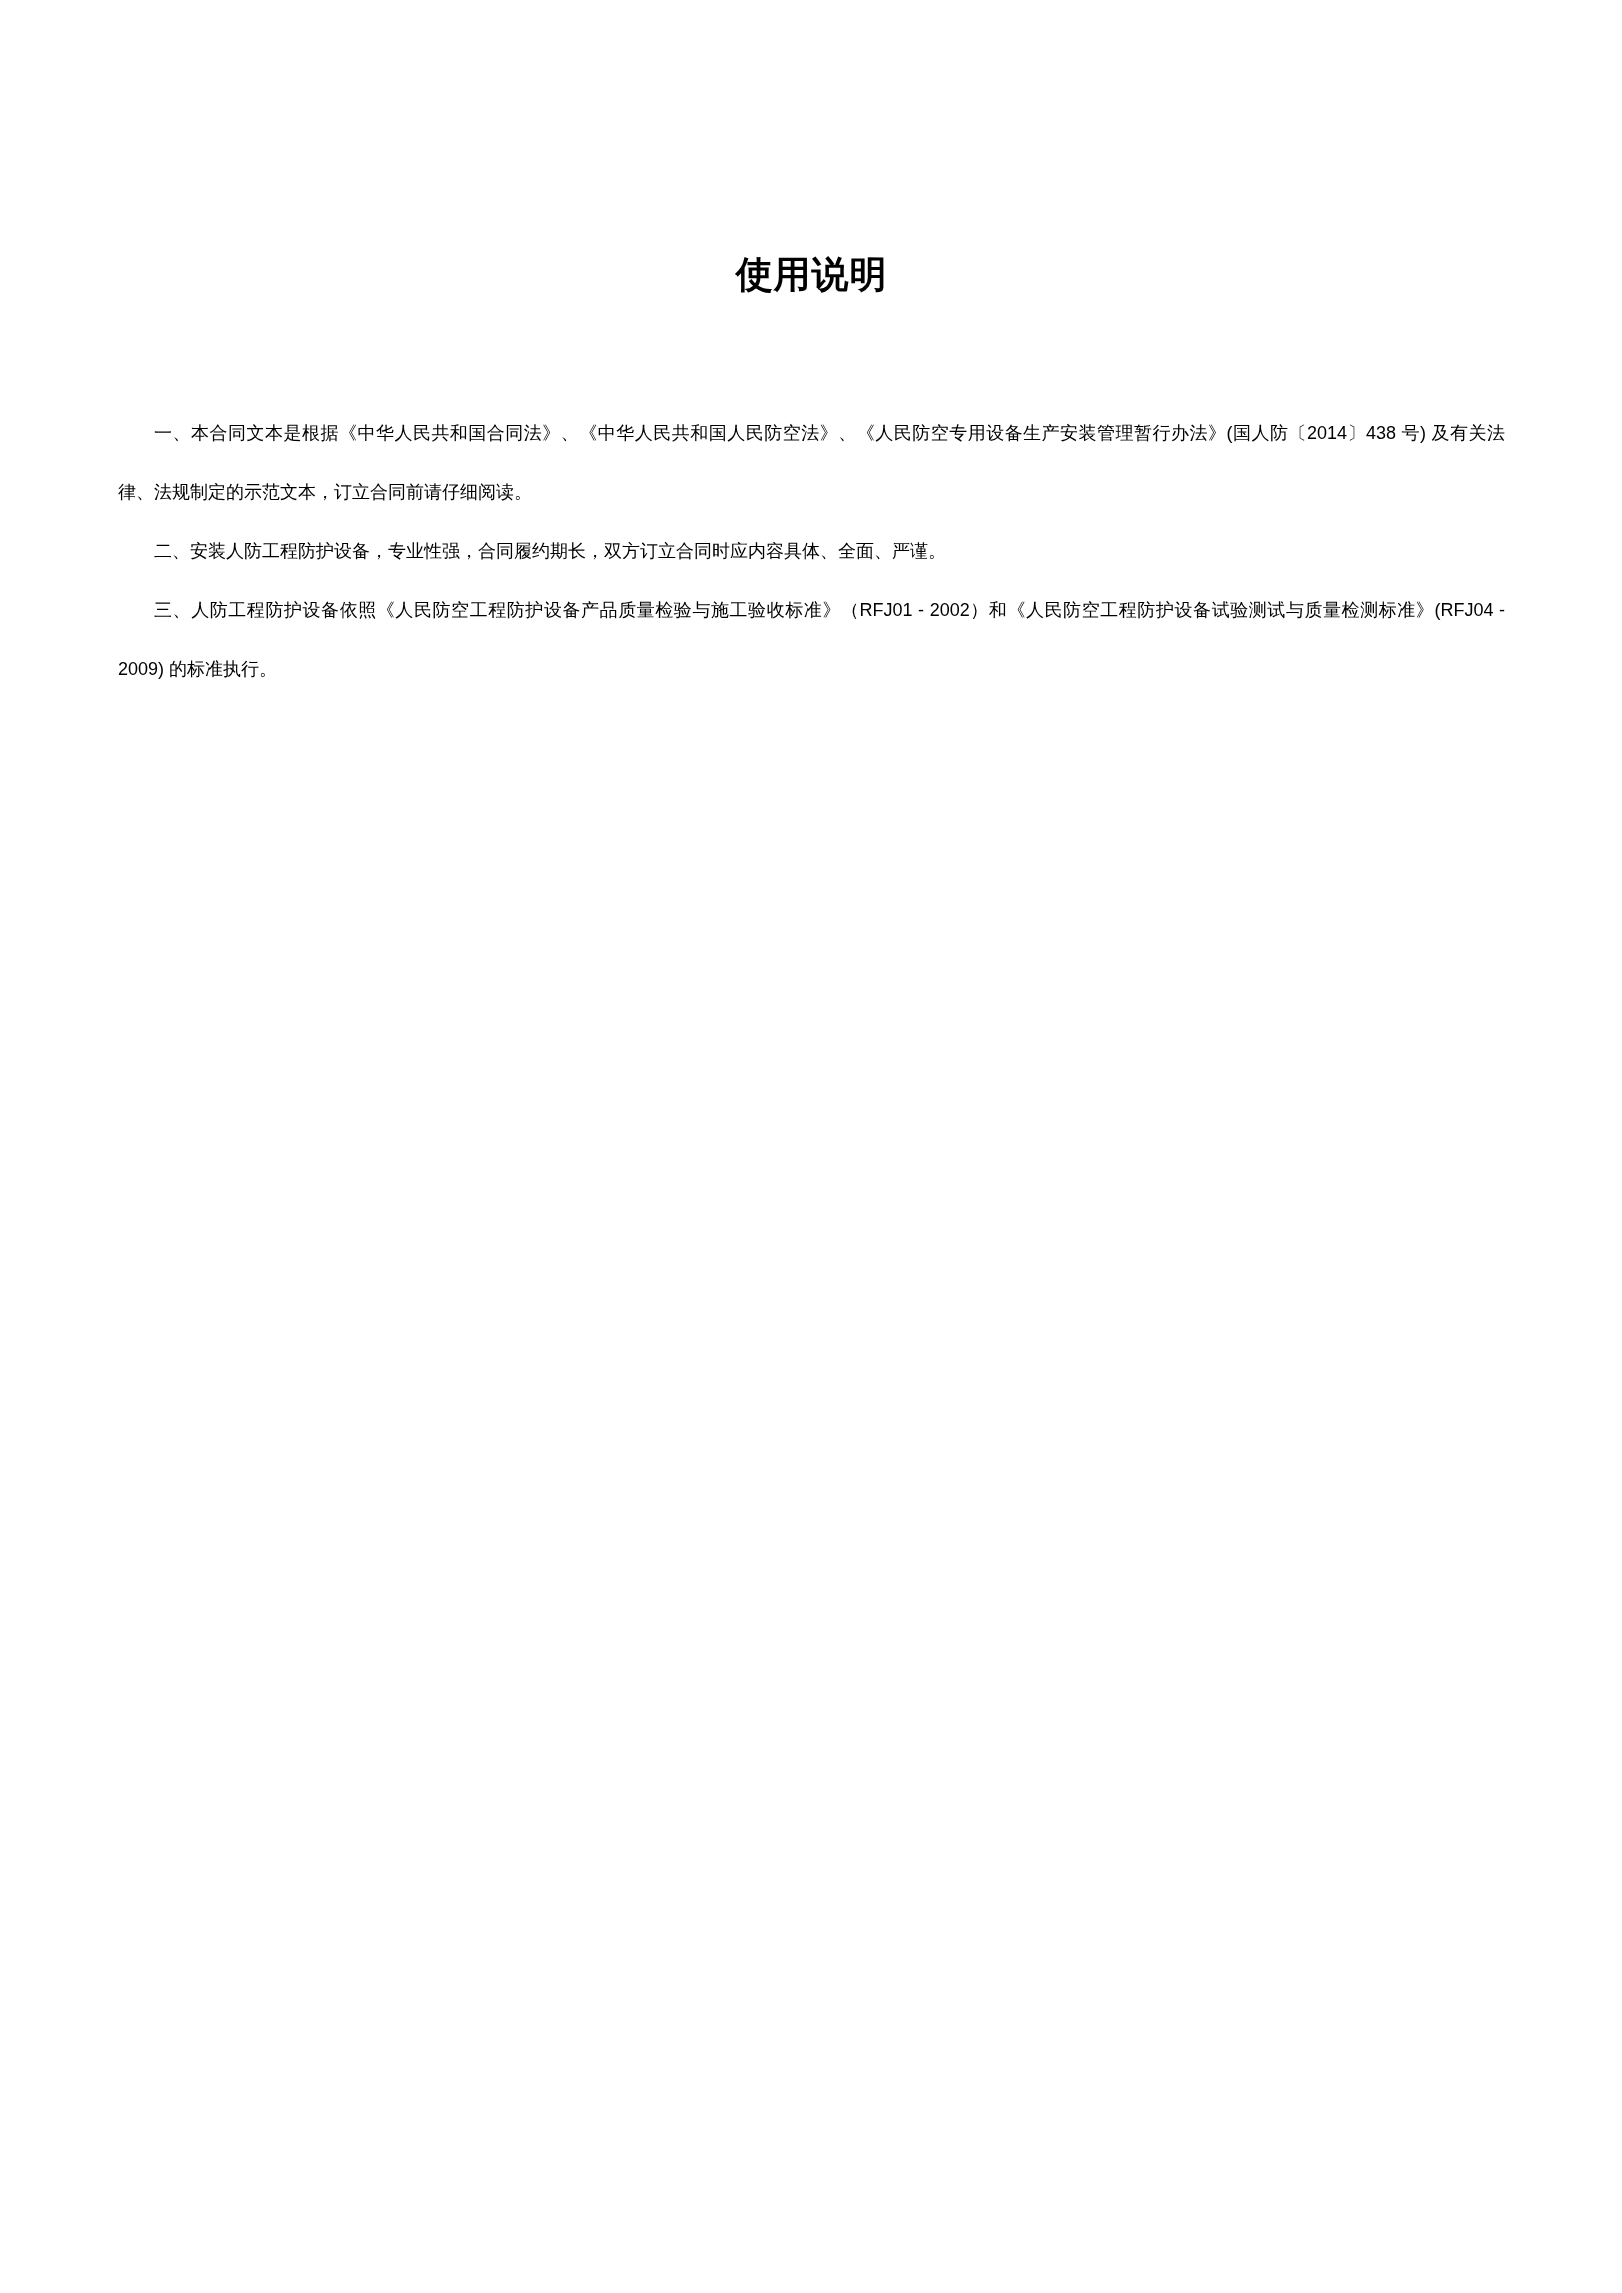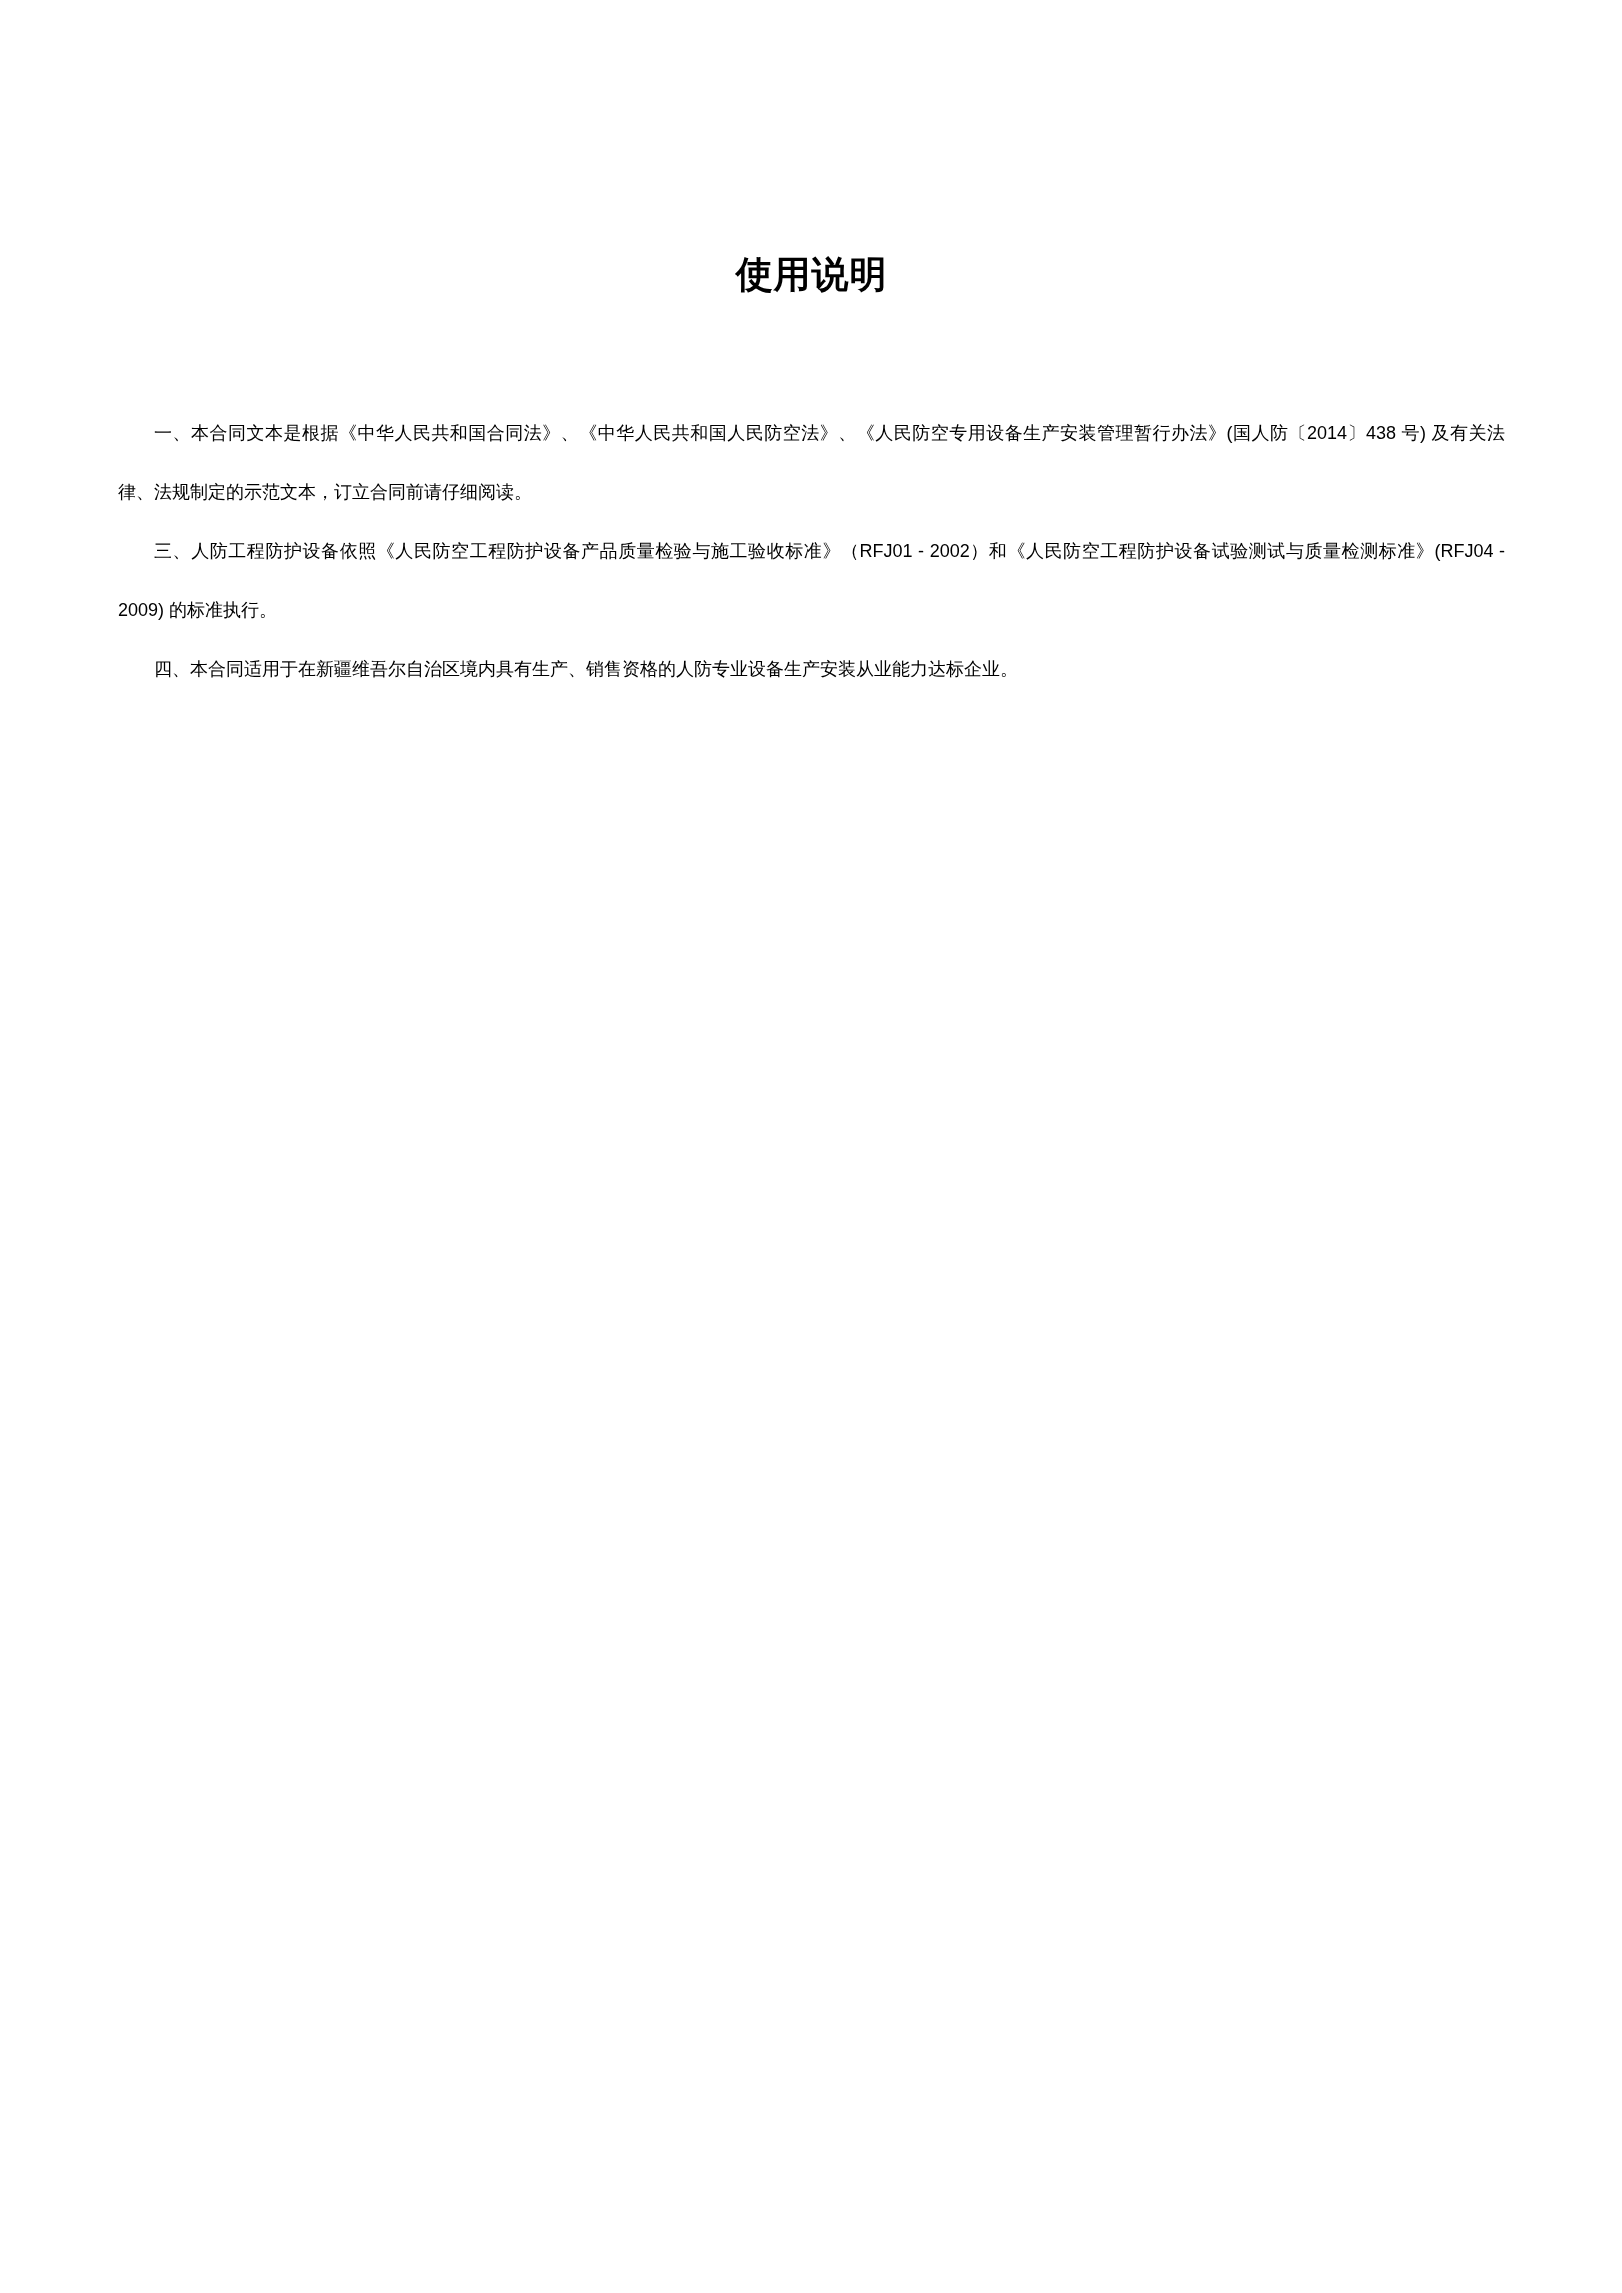--- a/index.html
+++ b/index.html
@@ -40,18 +40,18 @@
   }
 </style>
 </head>
 <body>
 
 <div class="page">
   <div class="content">
     <div class="doc-title">使用说明</div>
     <div class="paragraphs">
       <p>一、本合同文本是根据《中华人民共和国合同法》、《中华人民共和国人民防空法》、《人民防空专用设备生产安装管理暂行办法》(国人防〔2014〕438 号) 及有关法律、法规制定的示范文本，订立合同前请仔细阅读。</p>
+      <p>二、安装人防工程防护设备，专业性强，合同履约期长，双方订立合同时应内容具体、全面、严谨。</p>
       <p>三、人防工程防护设备依照《人民防空工程防护设备产品质量检验与施工验收标准》（RFJ01 - 2002）和《人民防空工程防护设备试验测试与质量检测标准》(RFJ04 - 2009) 的标准执行。</p>
-      <p>四、本合同适用于在新疆维吾尔自治区境内具有生产、销售资格的人防专业设备生产安装从业能力达标企业。</p>
     </div>
   </div>
 </div>
 
 
 </body></html>

